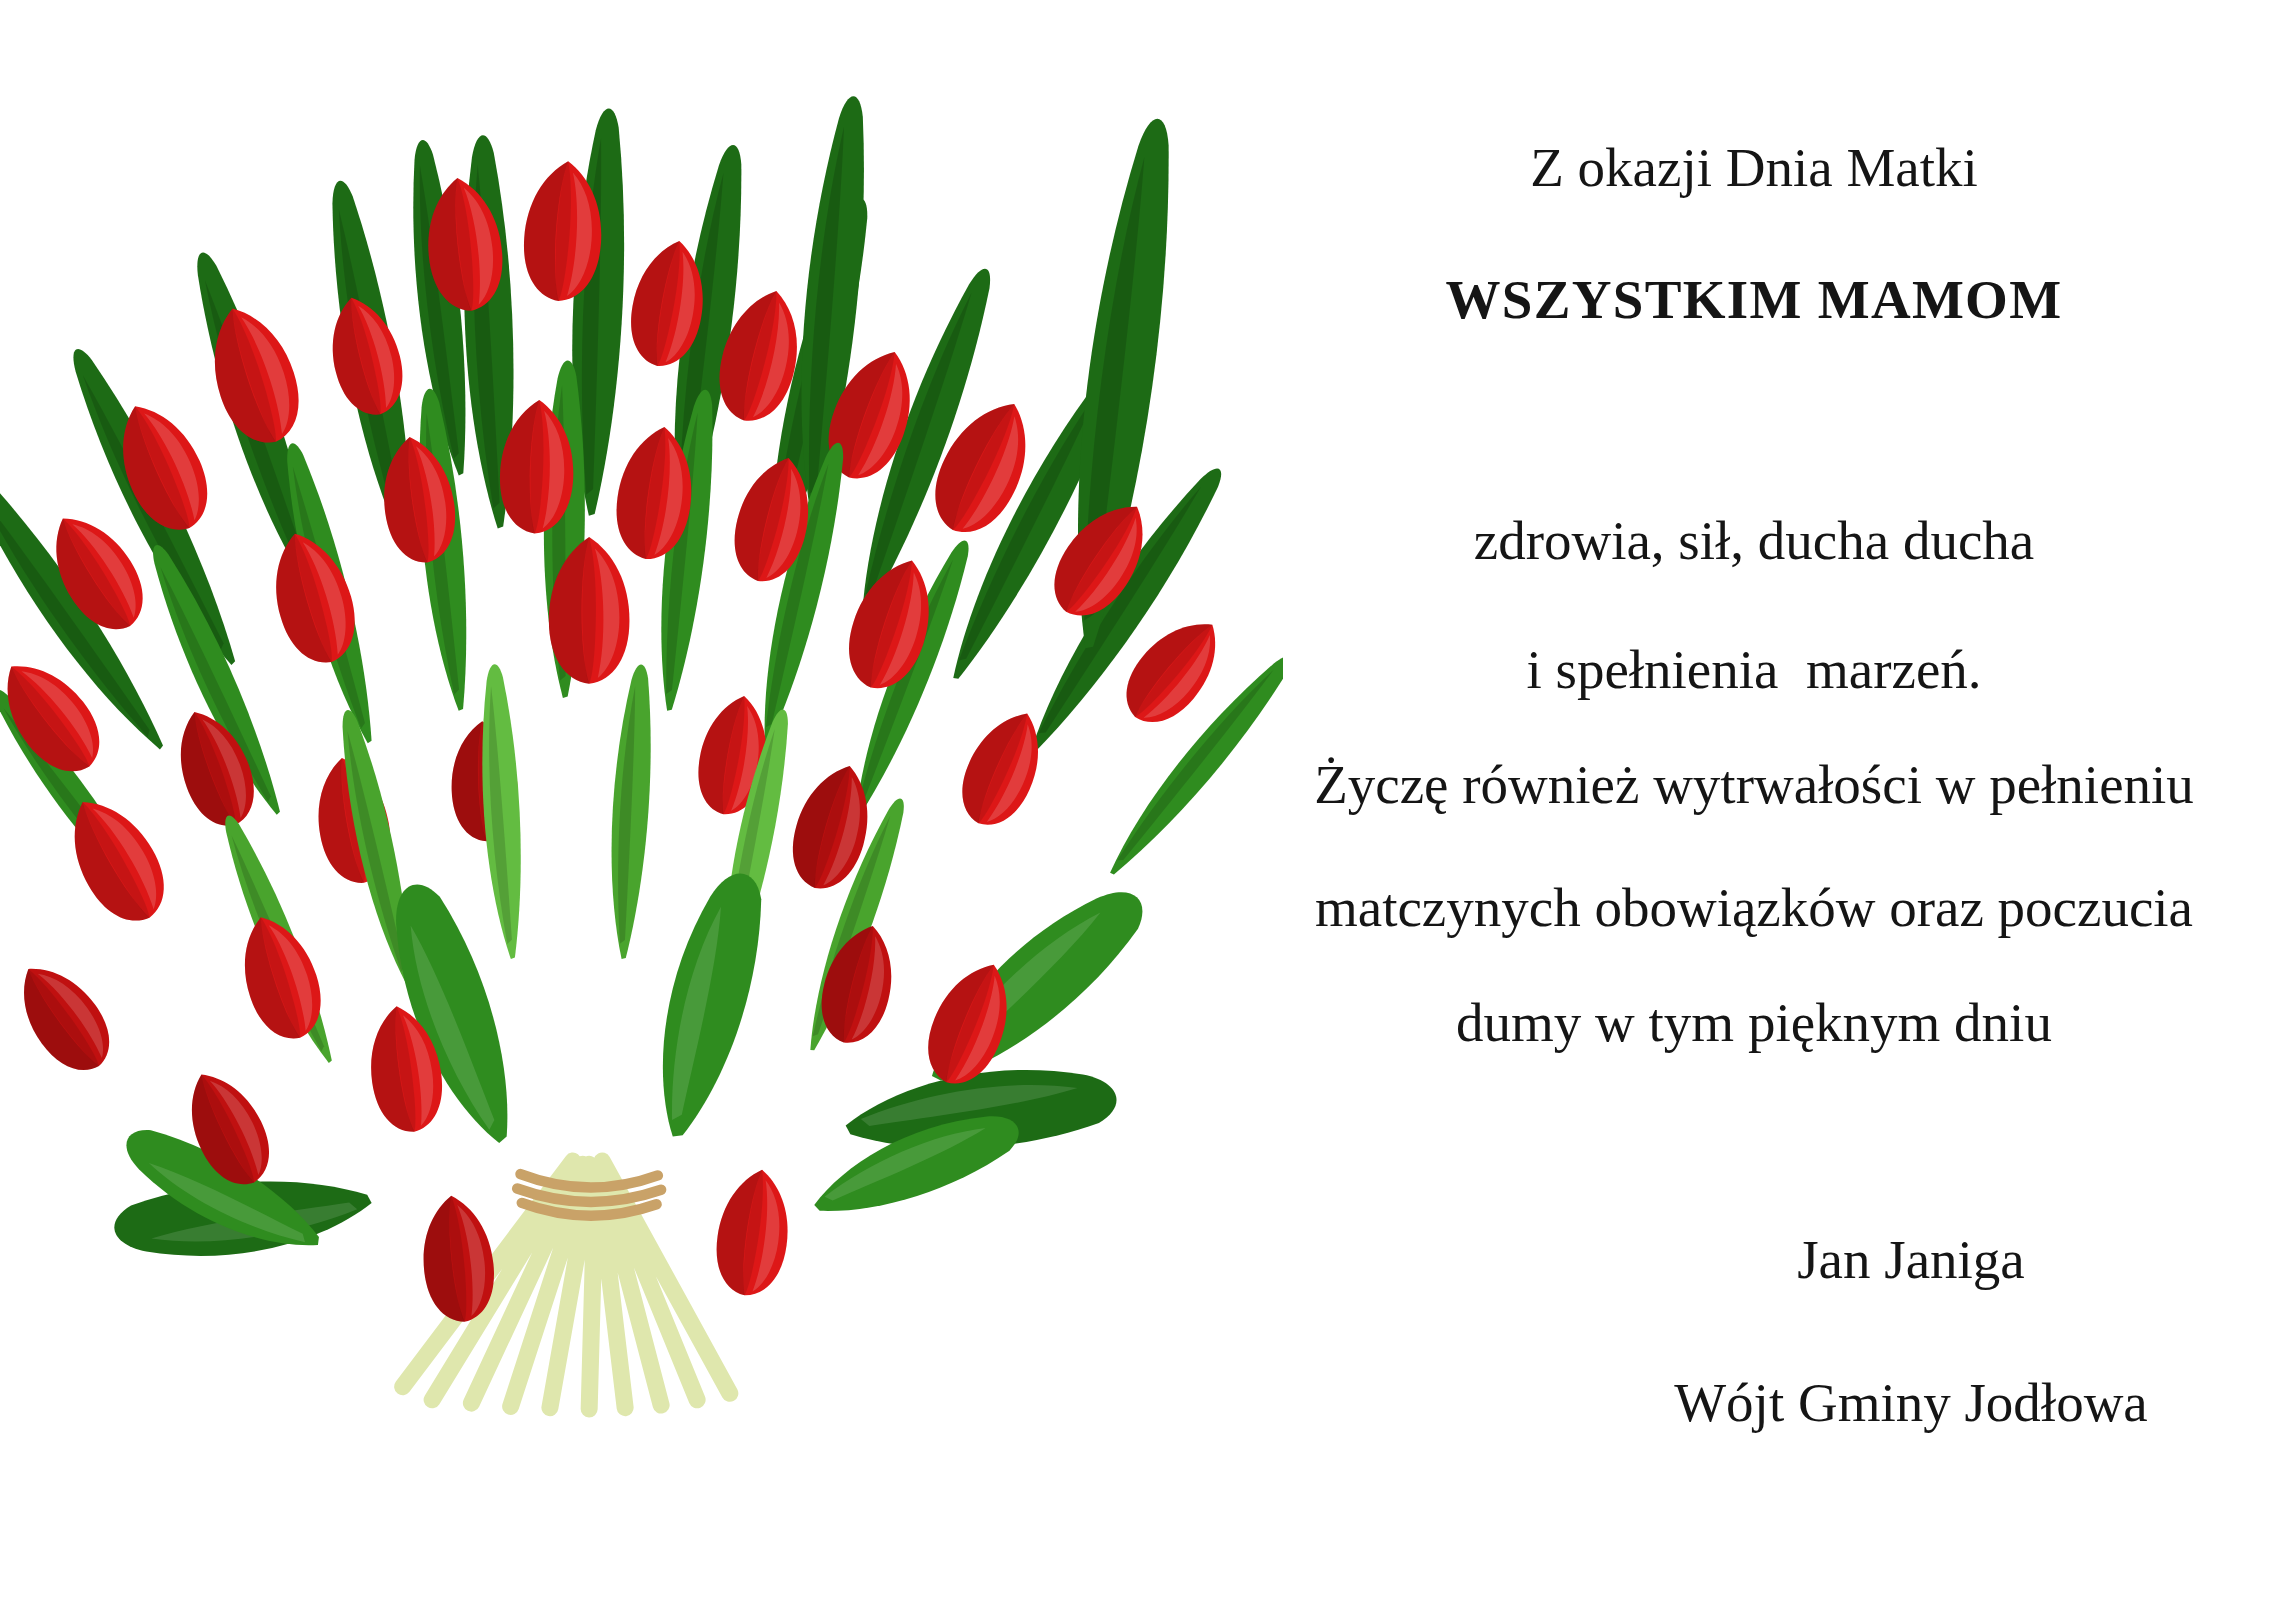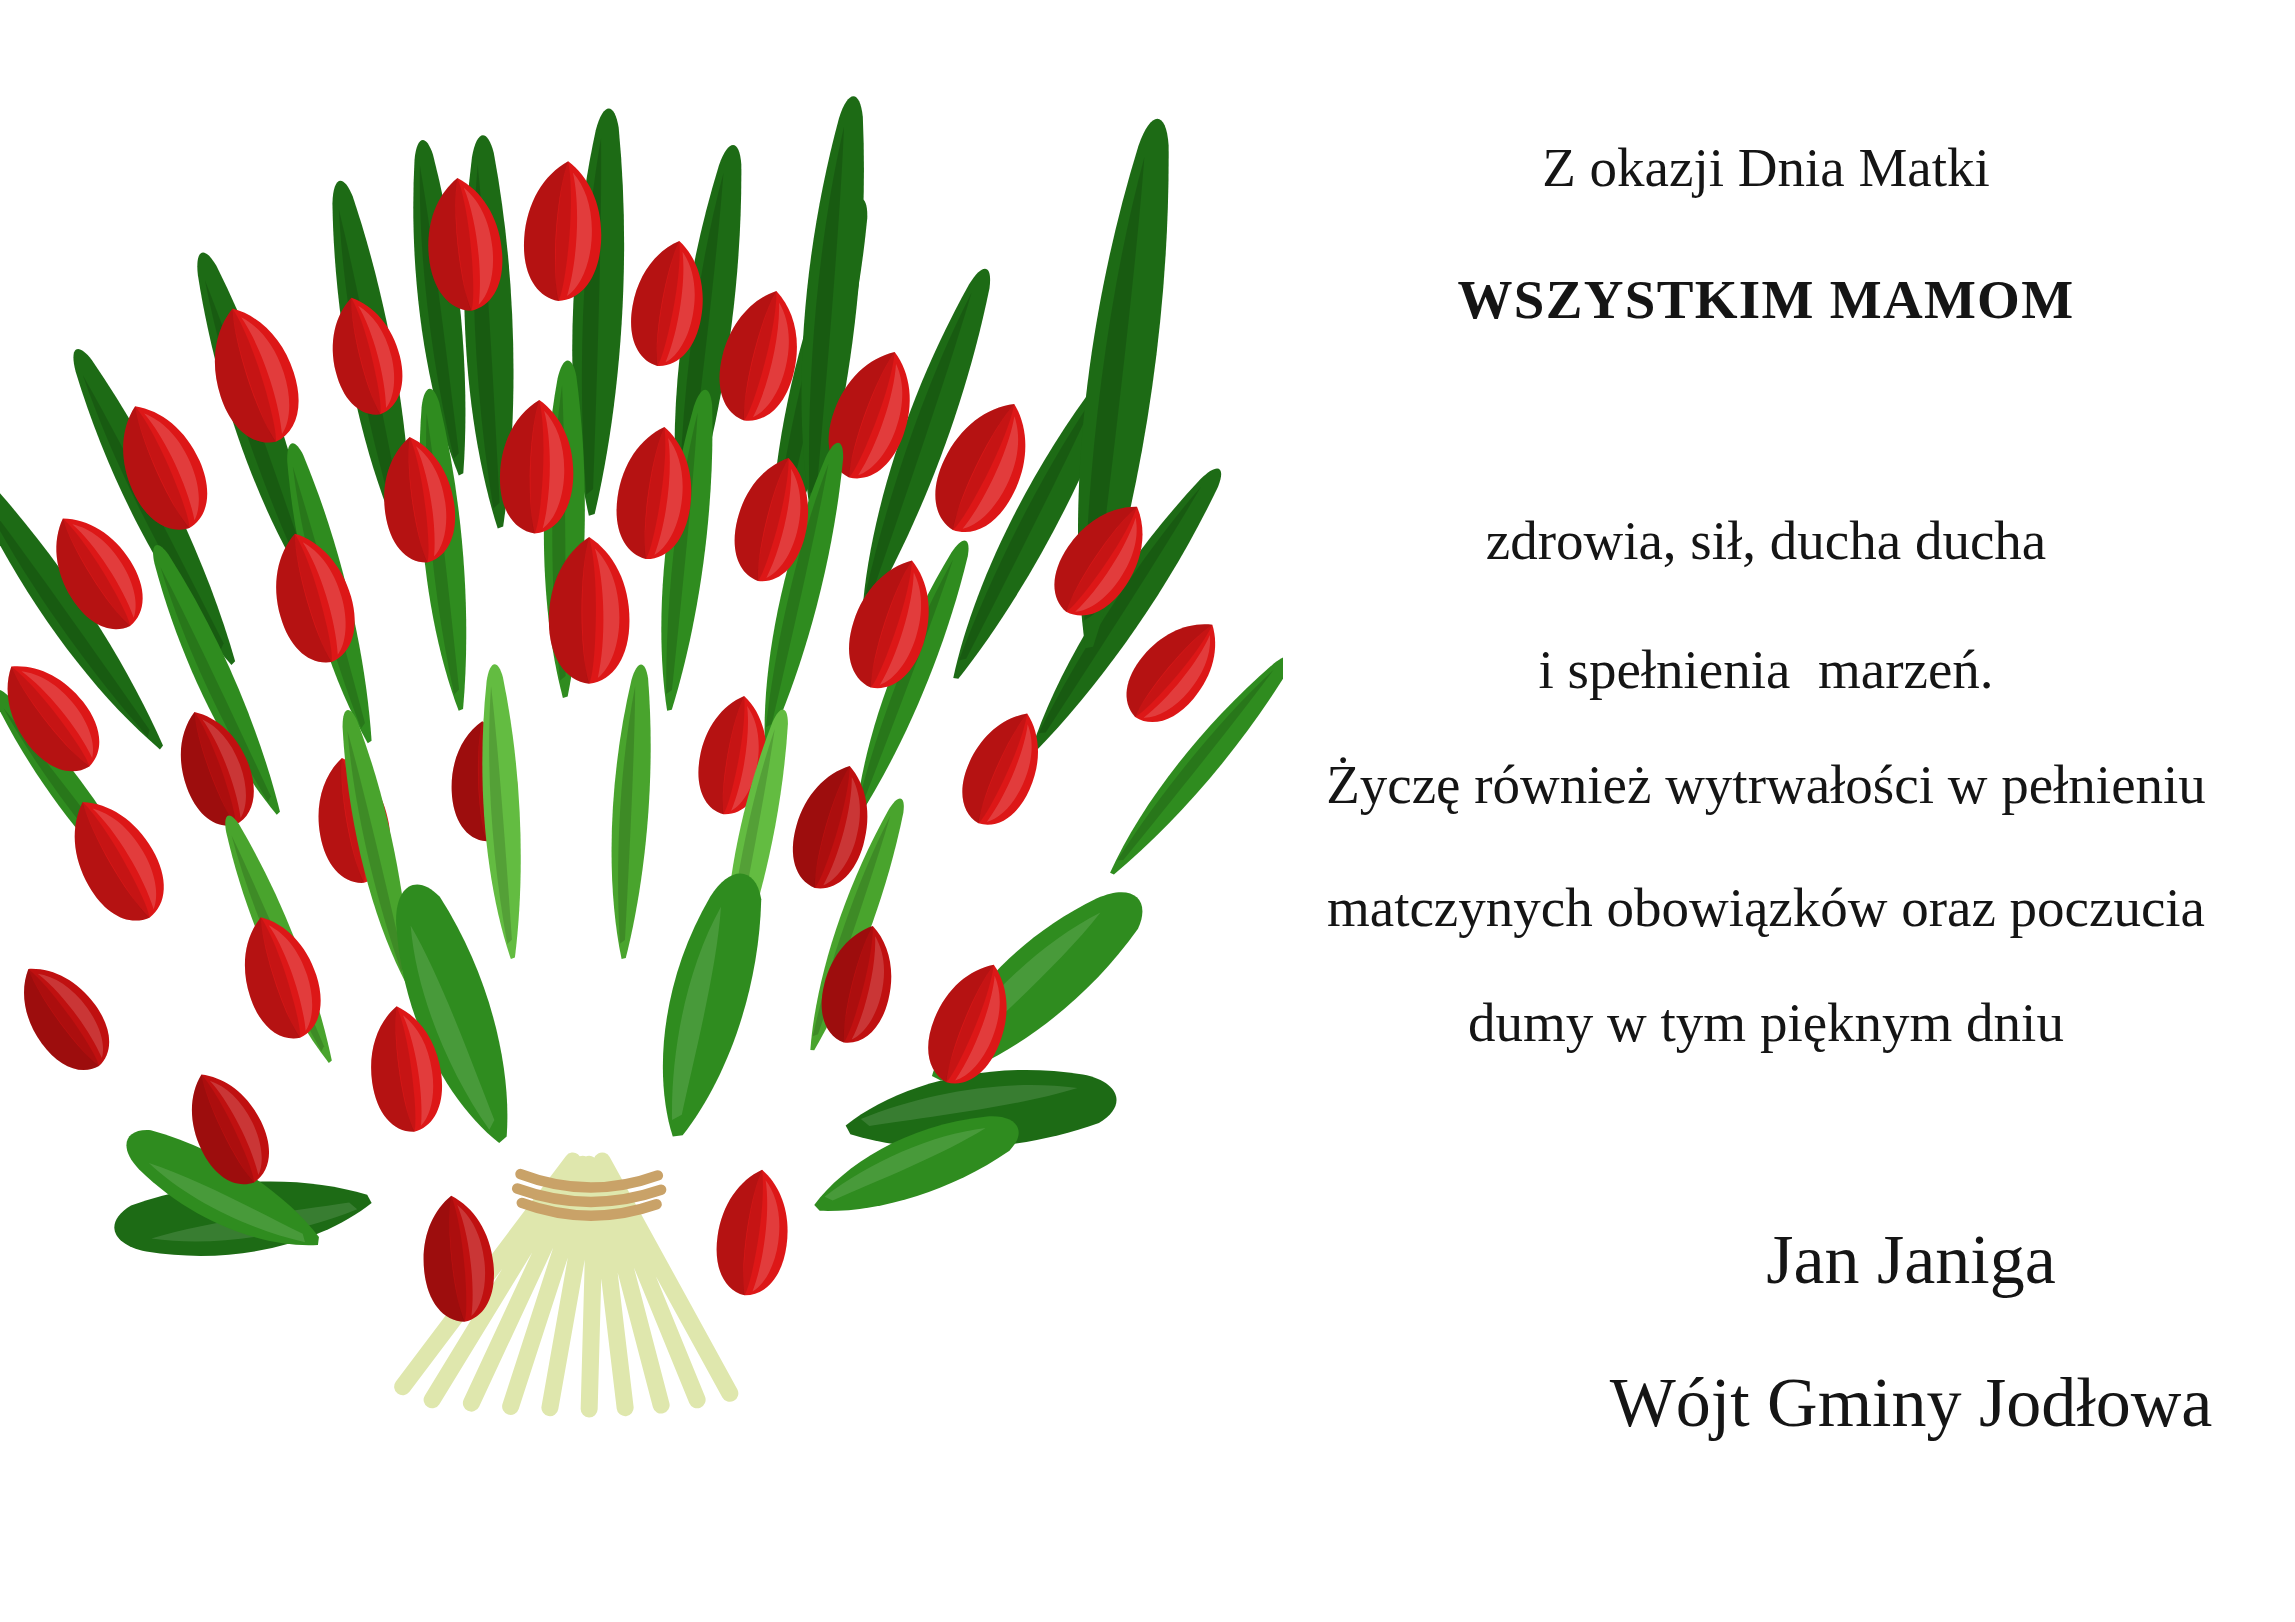--- a/index.html
+++ b/index.html
@@ -26,38 +26,38 @@
   .twine-path{stroke:var(--twine);stroke-width:16;stroke-linecap:round;fill:none}
   .c-red{color:var(--tulip-red)}
   .c-red2{color:var(--tulip-red2)}
   .c-leaf-dark{color:var(--leaf-dark)}
   .c-leaf-mid{color:var(--leaf-mid)}
   .c-leaf-light{color:var(--leaf-light)}
   .c-leaf-bright{color:var(--leaf-bright)}
 
   .greeting{position:absolute;left:1296px;top:0;width:916px;height:1623px}
   .greeting .line{
-    position:absolute;left:12px;width:100%;margin:0;
+    position:absolute;left:0;width:100%;margin:0;
     text-align:center;white-space:nowrap;
     font-size:55px;line-height:72px;
   }
   .l1{top:132px}
   .l2{top:264px;font-weight:bold;font-size:58px;letter-spacing:1.3px}
   .l3{top:375px}
   .l4{top:505px}
   .l5{top:634px}
   .l6{top:749px}
   .l7{top:872px}
   .l8{top:987px}
 
   .signature{position:absolute;left:1584px;top:0;width:654px;height:1623px}
   .signature p{
     position:absolute;left:0;width:100%;margin:0;
     text-align:center;white-space:nowrap;
-    font-size:70px;line-height:72px;
+    font-size:55px;line-height:72px;
   }
   .sig-name{top:1224px}
   .sig-title{top:1367px}
 </style>
 </head>
 <body>
 
 <svg class="bouquet" viewBox="0 0 1960 2100" role="img" aria-label="Bukiet czerwonych tulipanów">
   <defs>
     <g id="tulip">

